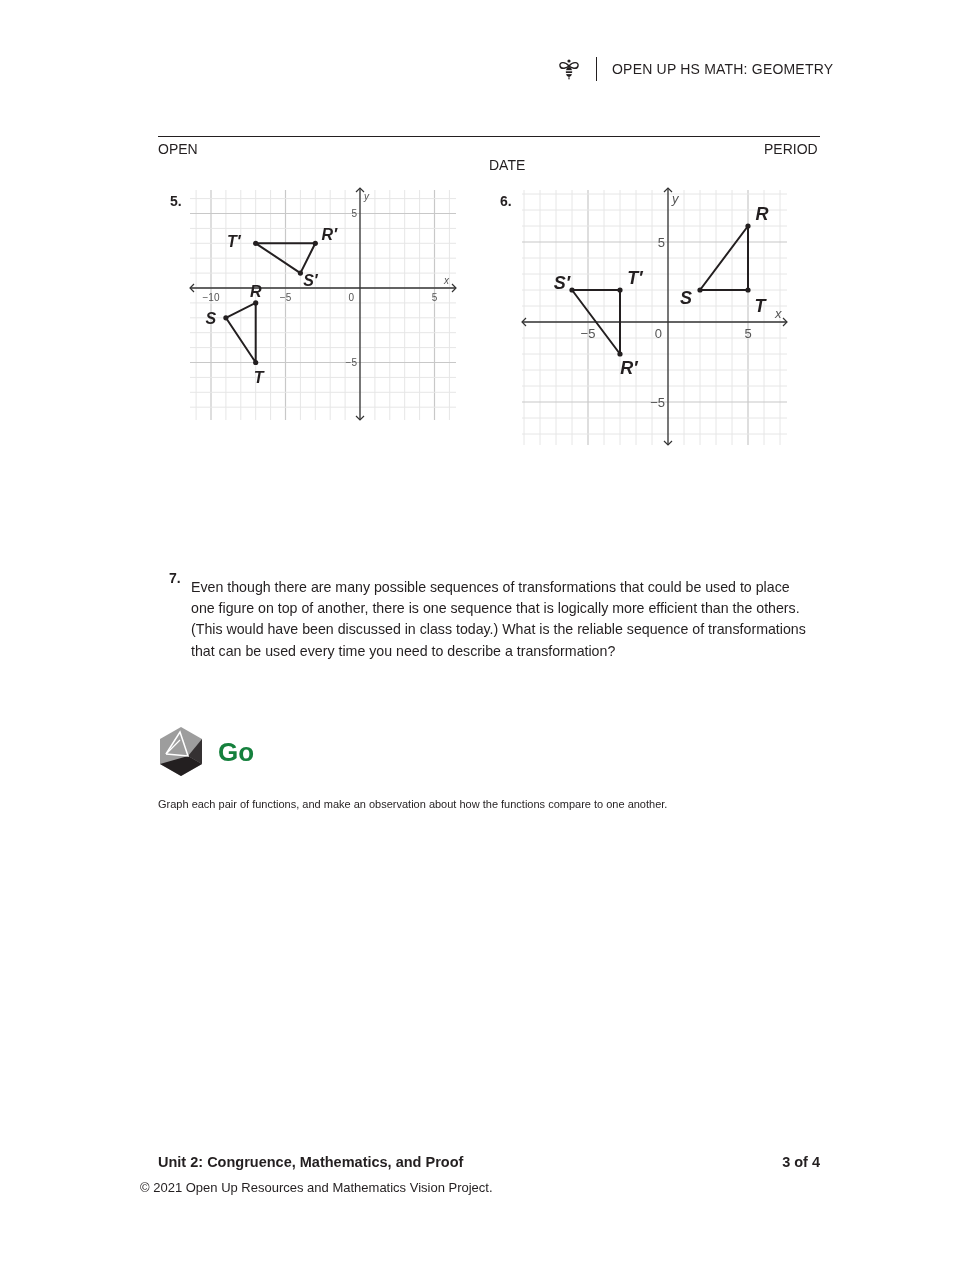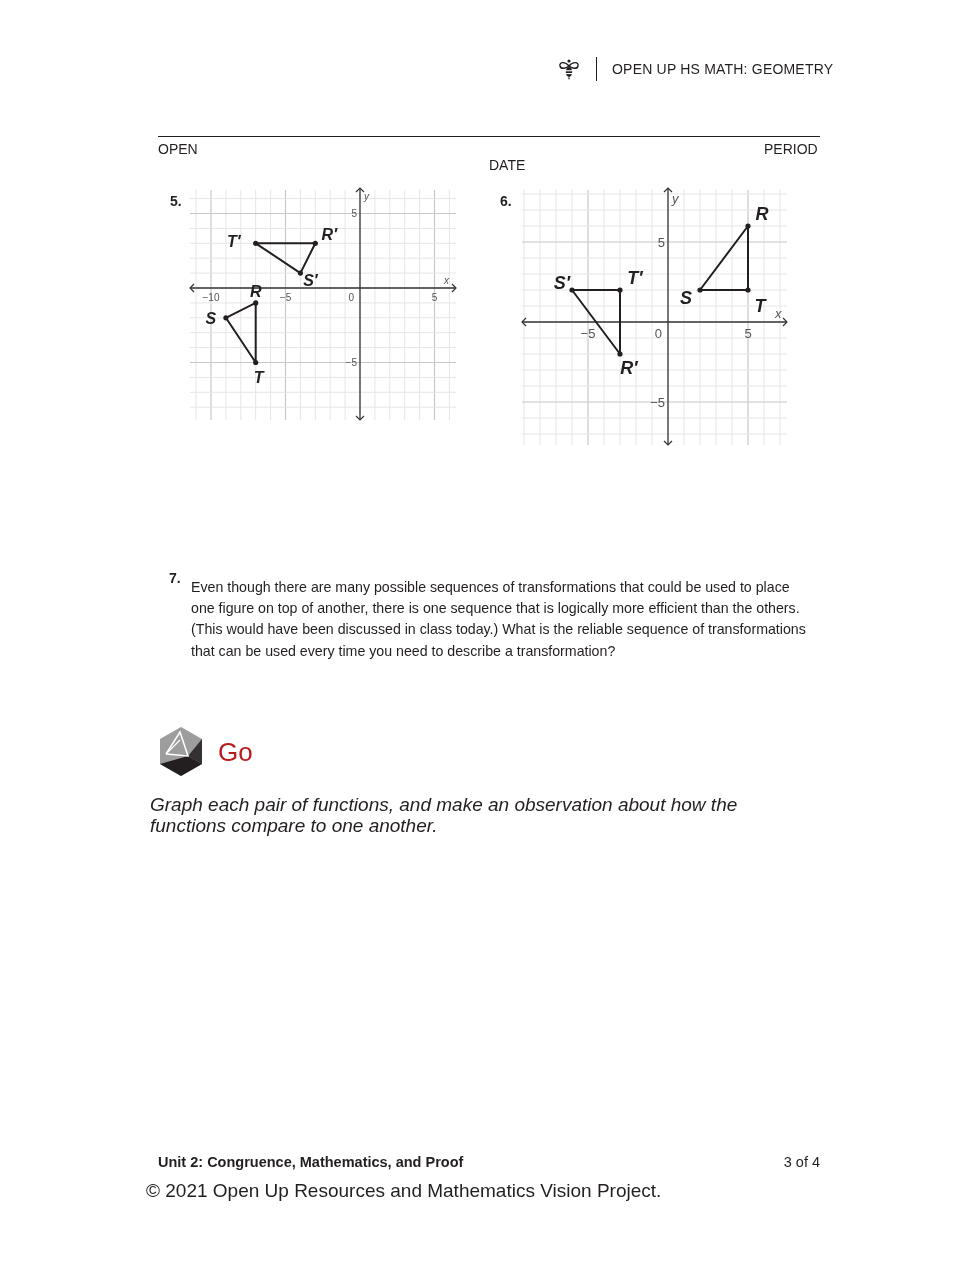--- a/index.html
+++ b/index.html
@@ -10,25 +10,25 @@
   .header-sep { width:1px; height:24px; background:#231f20; margin:0 15px 0 15px; }
   .header-title { font-size:14px; letter-spacing:0.2px; color:#231f20; }
   .name-rule { left:158px; top:136px; width:662px; height:1px; background:#231f20; }
   .field-label { top:141px; font-size:14px; color:#231f20; }
   .qnum { font-size:14px; font-weight:bold; }
   svg text { font-family:"Liberation Sans", sans-serif; }
   .q7 { left:169px; top:568px; width:640px; display:flex; font-size:14.2px; line-height:21.2px; }
   .q7 .qnum { width:22px; flex:none; }
   .q7 .qtext { flex:1;margin-top:9px; }
   .go-wrap { left:158px; top:726px; display:flex; align-items:center; }
-  .go-title { font-size:26px; font-weight:normal; margin-left:14px; color:#b91c1c; }
-  .go-instr { left:150px; top:794px; width:660px; font-size:19px; line-height:21.2px;font-style:italic; }
+  .go-title { font-size:26px; font-weight:bold; margin-left:14px; color:#15803d; }
+  .go-instr { left:158px; top:794px; width:660px; font-size:11px; line-height:21.2px; }
   .footer-unit { left:158px; top:1154px; font-size:14.5px; font-weight:bold; }
-  .footer-page { right:159px; top:1154px; font-size:14.5px; font-weight:normal;margin-left:28px; }
-  .footer-copy { left:146px; top:1180px; font-size:19px;text-align:center; }
+  .footer-page { right:159px; top:1154px; font-size:14.5px; font-weight:bold;margin-left:28px; }
+  .footer-copy { left:140px; top:1180px; font-size:13px;text-align:center; }
 </style>
 </head>
 <body>
 
 <div class="abs header-brand">
   <svg class="bee" viewBox="0 0 24 24">
     <circle cx="12" cy="4" r="1.6" fill="#231f20"></circle>
     <path d="M12 9 C8 4, 2 5, 3 9 C4 13, 10 11, 12 9 Z" fill="none" stroke="#231f20" stroke-width="1.4"></path>
     <path d="M12 9 C16 4, 22 5, 21 9 C20 13, 14 11, 12 9 Z" fill="none" stroke="#231f20" stroke-width="1.4"></path>
     <ellipse cx="12" cy="15" rx="3.2" ry="5" fill="#231f20"></ellipse>

